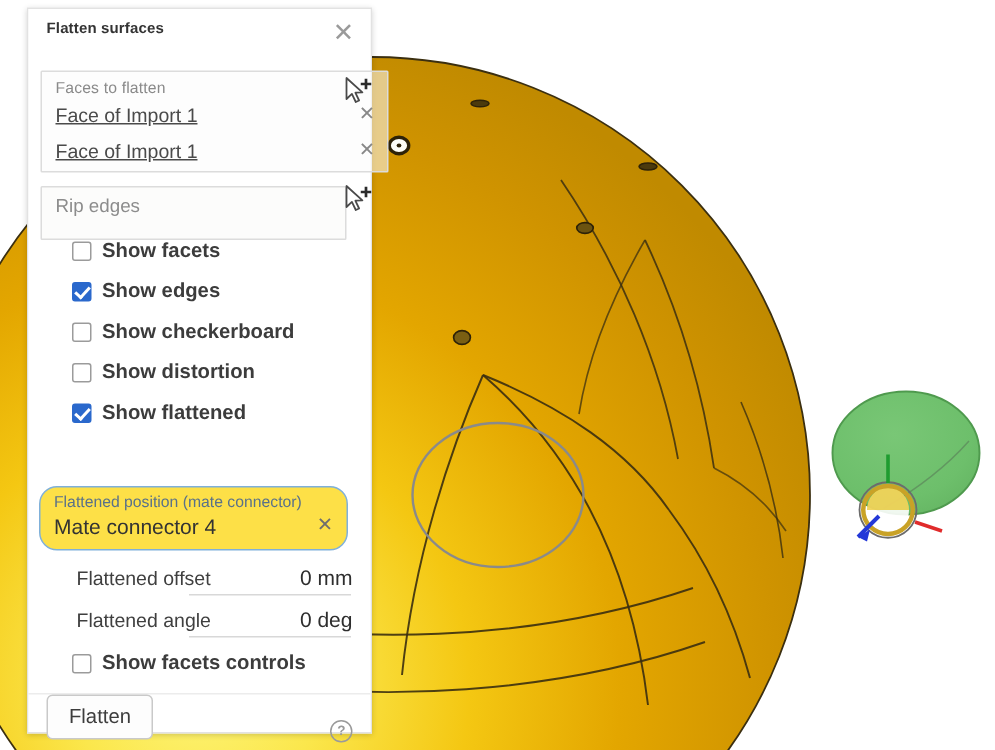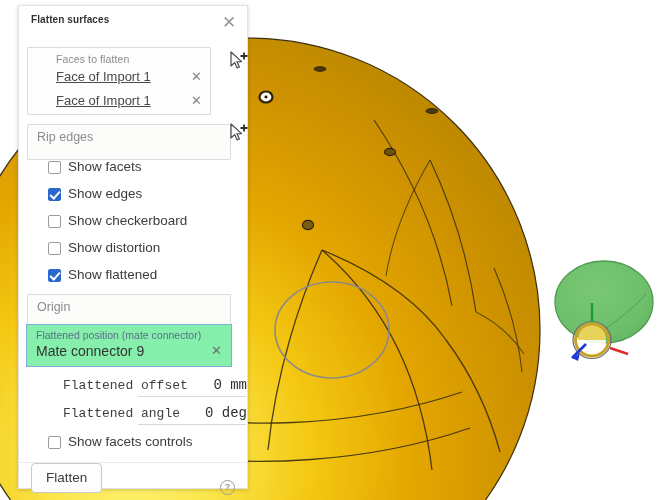--- a/index.html
+++ b/index.html
@@ -35,23 +35,23 @@
   }
   .close-x{
     position:absolute;right:8px;top:6px;width:20px;height:20px;
     color:#9a9a9a;font-size:17px;line-height:20px;text-align:center;
     font-family:"DejaVu Sans",sans-serif;cursor:pointer;font-weight:300;
   }
 
   .body{position:absolute;left:0;top:32px;right:0;bottom:0;background:#fff;}
 
   .faces-box{
-    position:absolute;left:8px;top:9px;width:184px;
+    position:absolute;left:8px;top:9px;width:232px;
     border:1px solid #dcdcdc;background:rgba(252,252,251,.55);
-    box-sizing:border-box;border-radius:1px;padding-left:19px;
+    box-sizing:border-box;border-radius:1px;
   }
   .faces-label{
     font-size:10.5px;color:#8a8a8a;padding:5px 0 1px 9px;
     letter-spacing:.1px;
   }
   .face-row{
     position:relative;height:24px;
   }
   .face-row .txt{
     position:absolute;left:9px;top:3px;font-size:13px;color:#4a4a4a;text-decoration:underline;
@@ -81,40 +81,40 @@
     position:absolute;left:29px;top:2px;width:13px;height:13px;
     border:1px solid #9b9b9b;background:#fff;border-radius:2px;
     box-sizing:border-box;cursor:pointer;
   }
   .cb.on{background:#2a68cc;border-color:#2a68cc;}
   .cb.on:after{
     content:"";position:absolute;left:3px;top:0px;width:4px;height:8px;
     border:solid #fff;border-width:0 2px 2px 0;transform:rotate(42deg);
   }
   .cb-lbl{
-    position:absolute;left:49px;top:0px;font-size:13.5px;color:#3c3c3c;
+    position:absolute;left:49px;top:0px;font-size:13.5px;color:#3c3c3c;font-weight:bold;
   }
 
   .mate-box{
     position:absolute;left:7px;width:206px;height:43px;
-    border:1px solid #7fb0da;background:#86efac;
-    box-sizing:border-box;border-radius:0;
+    border:1px solid #7fb0da;background:#fde047;
+    box-sizing:border-box;border-radius:12px;
   }
   .mate-box .lab{
     position:absolute;left:9px;top:4px;font-size:10.5px;color:#59718a;
   }
   .mate-box .val{
     position:absolute;left:9px;top:18px;font-size:14px;color:#333;
   }
   .mate-box .rx{
     position:absolute;right:9px;top:18px;font-size:13px;color:#6e6e6e;
     cursor:pointer;font-family:"DejaVu Sans",sans-serif;
   }
 
-  .param-row{position:absolute;left:16px;width:230px;height:22px;font-family:Liberation Mono, monospace;}
+  .param-row{position:absolute;left:4px;width:230px;height:22px;}
   .param-row .pname{
     position:absolute;left:28px;top:1px;font-size:13px;color:#3f3f3f;
   }
   .param-row .pline{
     position:absolute;left:103px;top:19px;width:108px;height:1px;
     background:#d8d8d8;
   }
   .param-row .pval{
     position:absolute;right:18px;top:0px;font-size:14px;color:#2e2e2e;
     text-align:left;
@@ -265,27 +265,24 @@
         </div>
         <div class="cb-row" style="top:202px;">
           <span class="cb"></span>
           <span class="cb-lbl">Show distortion</span>
         </div>
         <div class="cb-row" style="top:229px;">
           <span class="cb on"></span>
           <span class="cb-lbl">Show flattened</span>
         </div>
 
-        <div class="plain-field" style="top:256px;">
-          <span class="ph">Origin</span>
-        </div>
 
         <div class="mate-box" style="top:286px;">
           <span class="lab">Flattened position (mate connector)</span>
-          <span class="val">Mate connector 9</span>
+          <span class="val">Mate connector 4</span>
           <span class="rx">✕</span>
         </div>
 
         <div class="param-row" style="top:339px;">
           <span class="pname">Flattened offset</span>
           <span class="pline"></span>
           <span class="pval">0 mm</span>
         </div>
         <div class="param-row" style="top:367px;">
           <span class="pname">Flattened angle</span>

